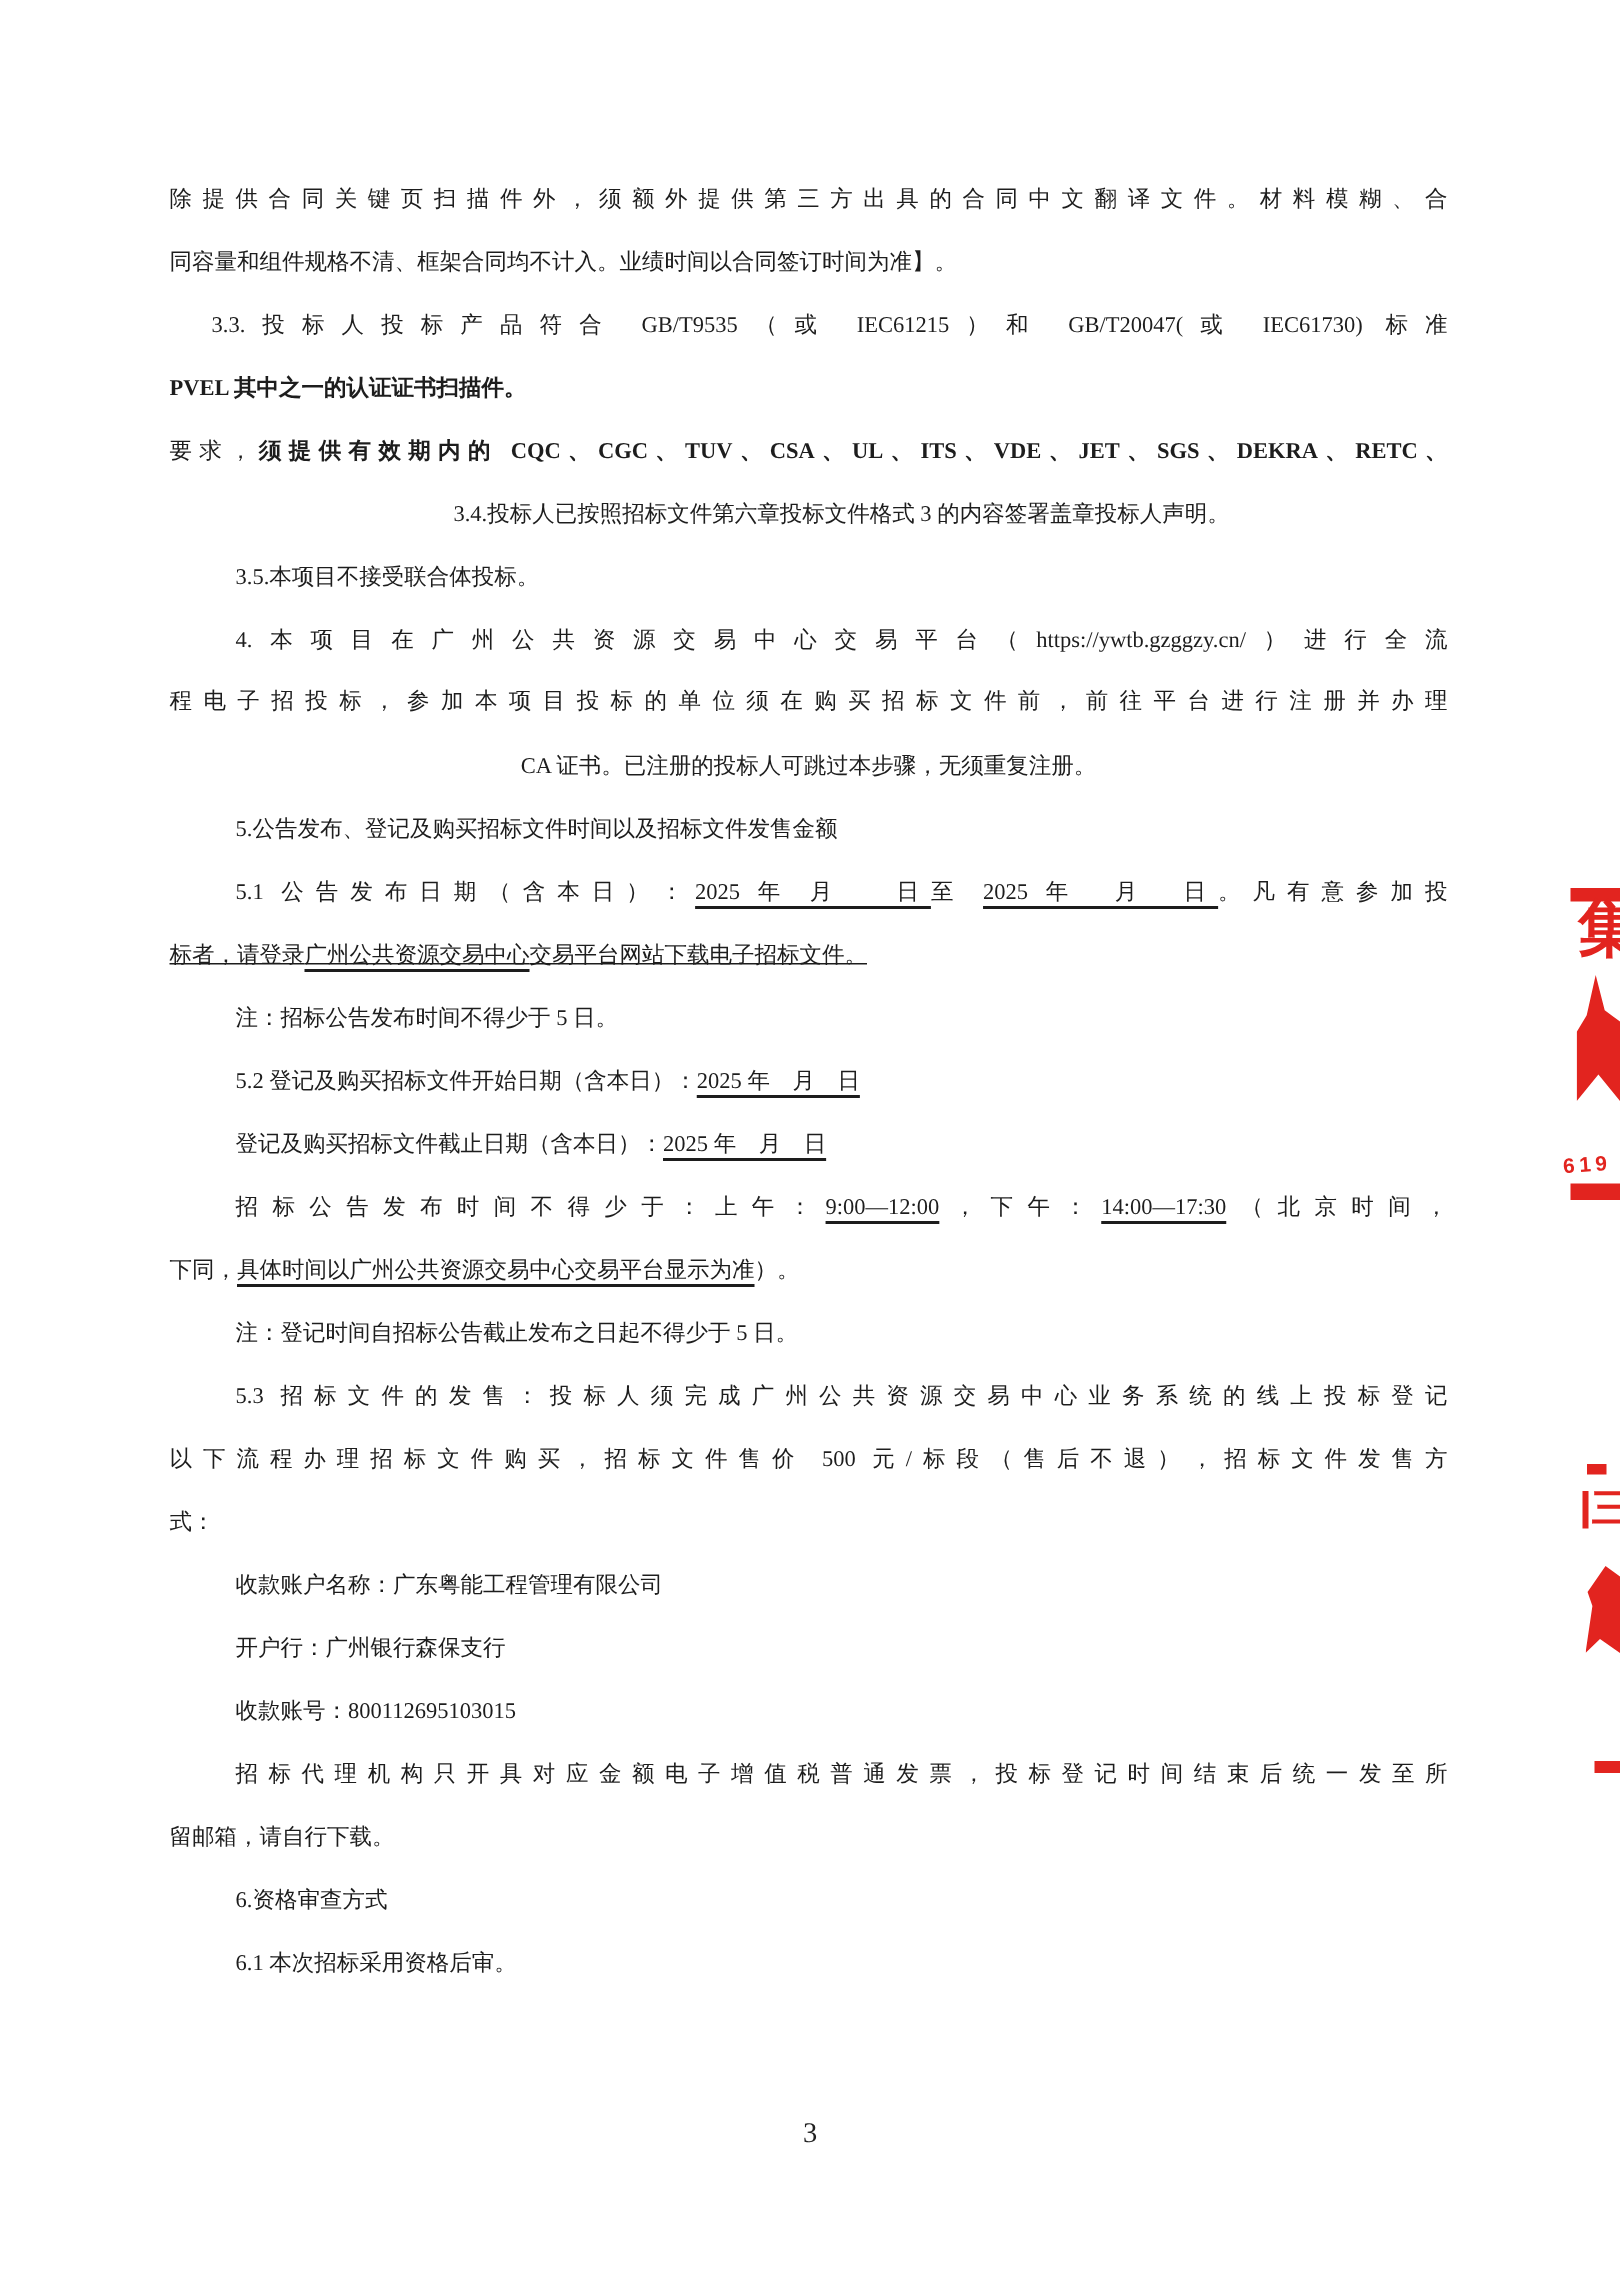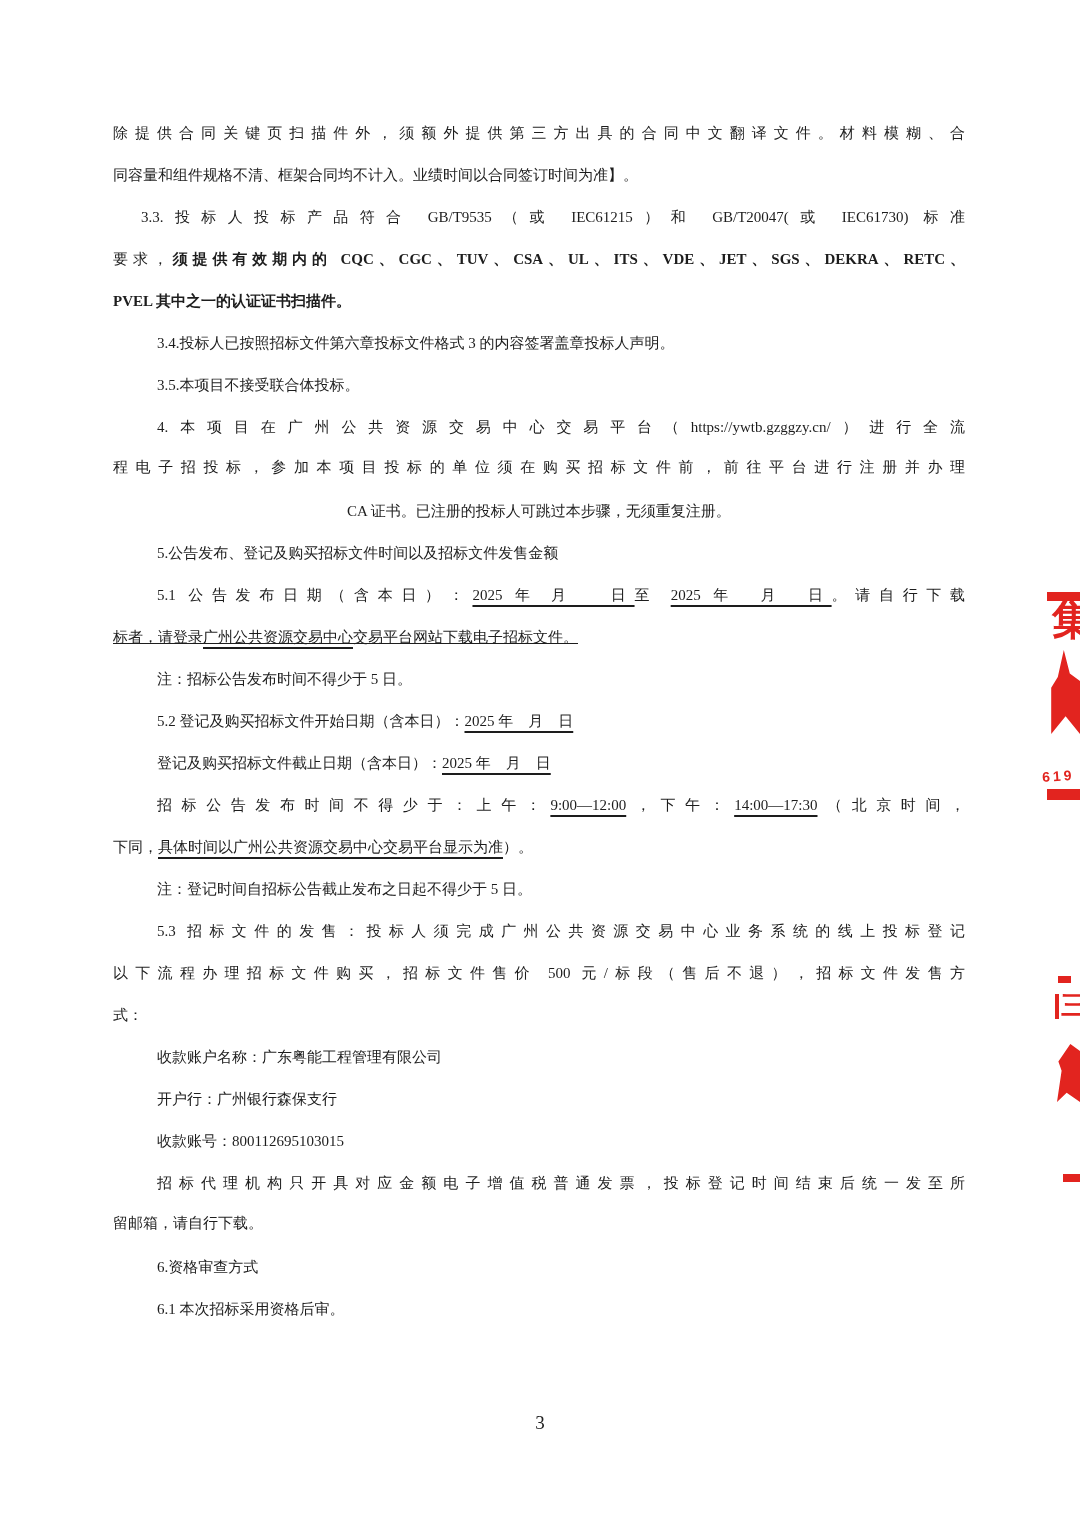--- a/index.html
+++ b/index.html
@@ -88,44 +88,44 @@
 </style>
 </head>
 <body>
 
 <div class="page">
 
   <div class="content">
       <div class="line j" style="padding-left: 0px;"><span>除提供合同关键页扫描件外，须额外提供第三方出具的合同中文翻译文件。材料模糊、合</span></div>
       <div class="line" style="padding-left: 0px;"><span>同容量和组件规格不清、框架合同均不计入。业绩时间以合同签订时间为准】。</span></div>
       <div class="line j" style="padding-left: 28px;"><span>3.3.投标人投标产品符合 GB/T9535（或 IEC61215）和 GB/T20047(或 IEC61730) 标准</span></div>
+      <div class="line" style="padding-left: 0px;"><span class="b">PVEL 其中之一的认证证书扫描件。</span></div>
       <div class="line j" style="padding-left: 0px;"><span>要求，</span><span class="b">须提供有效期内的 CQC、CGC、TUV、CSA、UL、ITS、VDE、JET、SGS、DEKRA、RETC、</span></div>
-      <div class="line" style="padding-left: 0px;"><span class="b">PVEL 其中之一的认证证书扫描件。</span></div>
-      <div class="line" style="padding-left: 44px;"><span>3.4.投标人已按照招标文件第六章投标文件格式 3 的内容签署盖章投标人声明。</span></div>
+      <div class="line" style="padding-left: 44px; text-align: center;"><span>3.4.投标人已按照招标文件第六章投标文件格式 3 的内容签署盖章投标人声明。</span></div>
       <div class="line" style="padding-left: 44px;"><span>3.5.本项目不接受联合体投标。</span></div>
       <div class="line j" style="padding-left: 44px;"><span>4.本项目在广州公共资源交易中心交易平台（https://ywtb.gzggzy.cn/）进行全流</span></div>
       <div class="line j" style="padding-left: 0px; font-family: Liberation Mono, monospace;"><span>程电子招投标，参加本项目投标的单位须在购买招标文件前，前往平台进行注册并办理</span></div>
       <div class="line" style="padding-left: 0px; text-align: center;"><span>CA 证书。已注册的投标人可跳过本步骤，无须重复注册。</span></div>
       <div class="line" style="padding-left: 44px;"><span>5.公告发布、登记及购买招标文件时间以及招标文件发售金额</span></div>
-      <div class="line j" style="padding-left: 44px;"><span>5.1 公告发布日期（含本日）：</span><span class="u">2025 年 月　 日</span><span>至 </span><span class="u">2025 年　月　日</span><span>。请自行下载</span></div>
+      <div class="line j" style="padding-left: 44px;"><span>5.1 公告发布日期（含本日）：</span><span class="u">2025 年 月　 日</span><span>至 </span><span class="u">2025 年　月　日</span><span>。凡有意参加投</span></div>
       <div class="line" style="padding-left: 0px; text-decoration: underline;"><span>标者，请登录</span><span class="u">广州公共资源交易中心</span><span>交易平台网站下载电子招标文件。</span></div>
       <div class="line" style="padding-left: 44px;"><span>注：招标公告发布时间不得少于 5 日。</span></div>
       <div class="line" style="padding-left: 44px;"><span>5.2 登记及购买招标文件开始日期（含本日）：</span><span class="u">2025 年　月　日</span></div>
       <div class="line" style="padding-left: 44px;"><span>登记及购买招标文件截止日期（含本日）：</span><span class="u">2025 年　月　日</span></div>
       <div class="line j" style="padding-left: 44px;"><span>招标公告发布时间不得少于：上午：</span><span class="u">9:00—12:00</span><span>，下午：</span><span class="u">14:00—17:30</span><span>（北京时间，</span></div>
       <div class="line" style="padding-left: 0px;"><span>下同，</span><span class="u">具体时间以广州公共资源交易中心交易平台显示为准</span><span>）。</span></div>
       <div class="line" style="padding-left: 44px;"><span>注：登记时间自招标公告截止发布之日起不得少于 5 日。</span></div>
       <div class="line j" style="padding-left: 44px;"><span>5.3 招标文件的发售：投标人须完成广州公共资源交易中心业务系统的线上投标登记</span></div>
       <div class="line j" style="padding-left: 0px;"><span>以下流程办理招标文件购买，招标文件售价 500 元/标段（售后不退），招标文件发售方</span></div>
       <div class="line" style="padding-left: 0px;"><span>式：</span></div>
       <div class="line" style="padding-left: 44px;"><span>收款账户名称：广东粤能工程管理有限公司</span></div>
       <div class="line" style="padding-left: 44px;"><span>开户行：广州银行森保支行</span></div>
       <div class="line" style="padding-left: 44px;"><span>收款账号：800112695103015</span></div>
       <div class="line j" style="padding-left: 44px;"><span>招标代理机构只开具对应金额电子增值税普通发票，投标登记时间结束后统一发至所</span></div>
-      <div class="line" style="padding-left: 0px; font-family: Liberation Mono, monospace;"><span>留邮箱，请自行下载。</span></div>
+      <div class="line" style="padding-left: 0px;"><span>留邮箱，请自行下载。</span></div>
       <div class="line" style="padding-left: 44px;"><span>6.资格审查方式</span></div>
       <div class="line" style="padding-left: 44px;"><span>6.1 本次招标采用资格后审。</span></div>
     </div>
 
   <div class="page-number">3</div>
 
   <div class="seal">
     <div class="seal-bar" style="left:1047px;top:592px;width:33px;height:9px;"></div>
     <div class="seal-char seal-char-upper">集</div>
     <div class="seal-star star-upper"></div>

